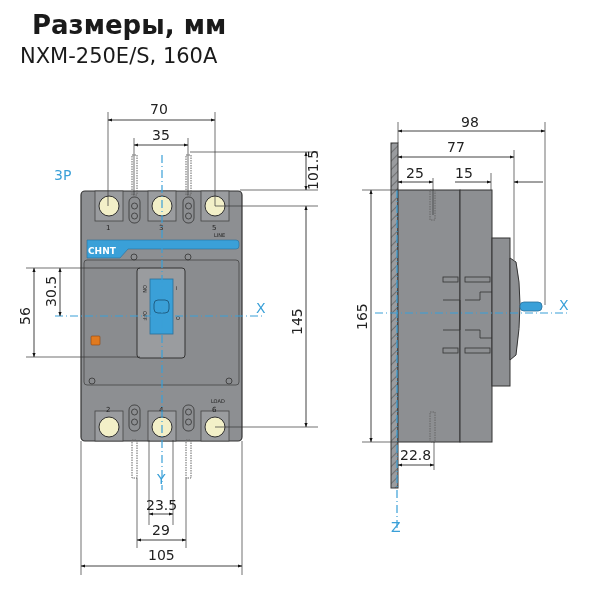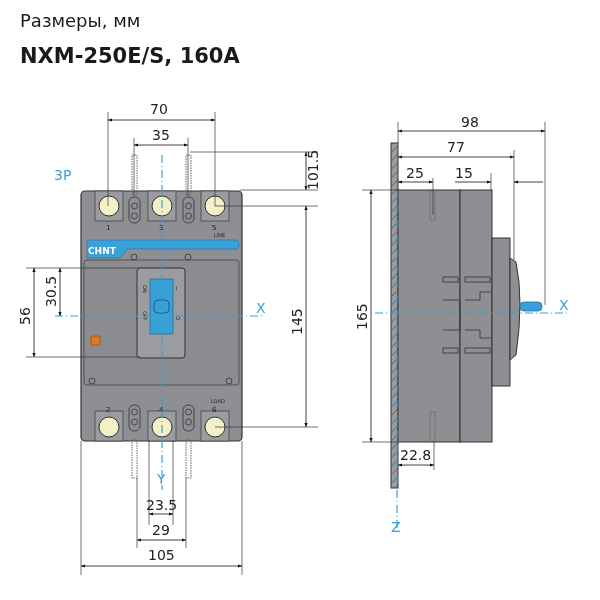--- a/index.html
+++ b/index.html
@@ -1,19 +1,19 @@
 <!DOCTYPE html>
 <html><head>
 <meta charset="utf-8">
 <style>
   html, body { margin:0; padding:0; background:#ffffff; }
   body { width:600px; height:600px; position:relative; overflow:hidden; font-family:"Liberation Sans", sans-serif; }
   .title-line { position:absolute; left:20px; color:#1a1a1a; font-family:"DejaVu Sans", sans-serif; }
-  #t1 { top:10px; font-size:18px; font-weight:normal; }
-  #t2 { top:44px; font-size:21px; font-weight:bold; }
+  #t1 { top:10px; font-size:26px; font-weight:bold;margin-left:12px; }
+  #t2 { top:44px; font-size:21px; font-weight:normal; }
   svg { position:absolute; left:0; top:0; }
   .dim { font-family:"DejaVu Sans", sans-serif; font-size:14px; fill:#222; }
   .axis { font-family:"DejaVu Sans", sans-serif; font-size:14px; fill:#3aa0d8; }
   .small { font-family:"DejaVu Sans", sans-serif; font-size:7px; fill:#222; }
   .tiny { font-family:"DejaVu Sans", sans-serif; font-size:5px; fill:#222; }
 </style>
 </head>
 <body>
 
 <div id="t1" class="title-line">Размеры, мм</div>

